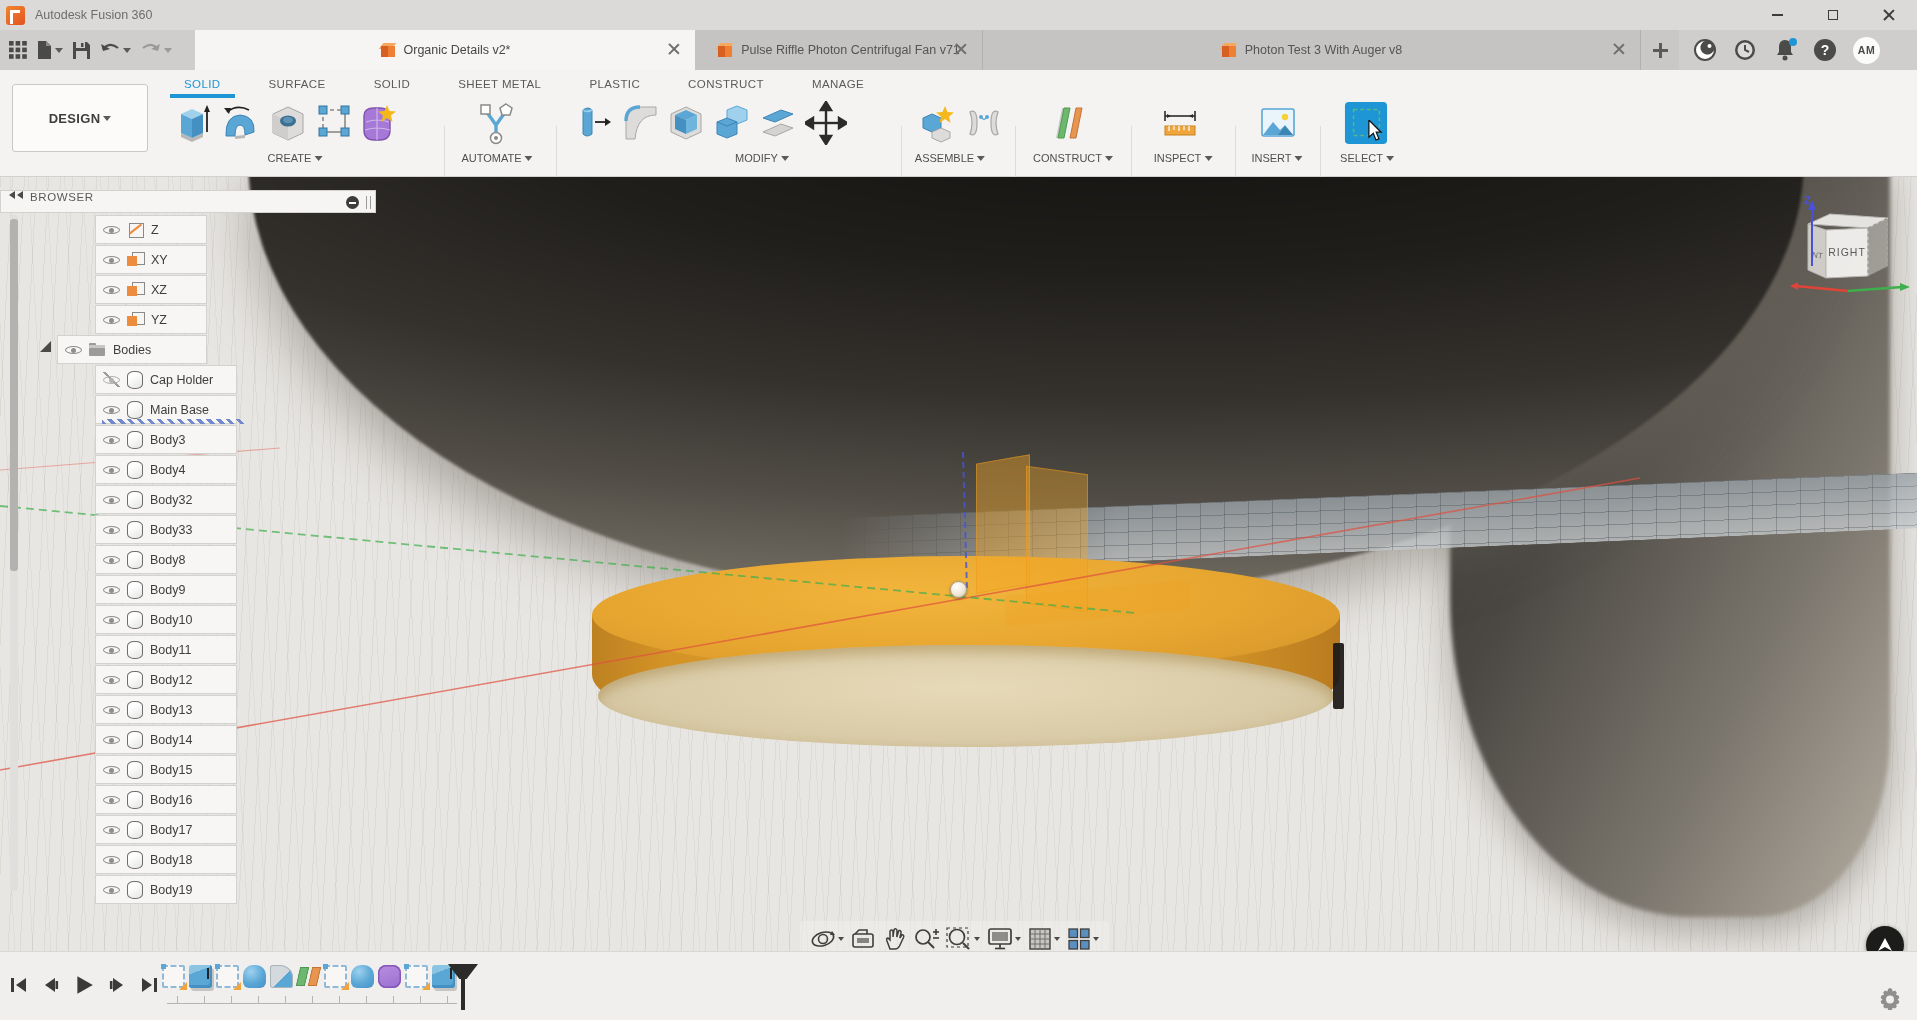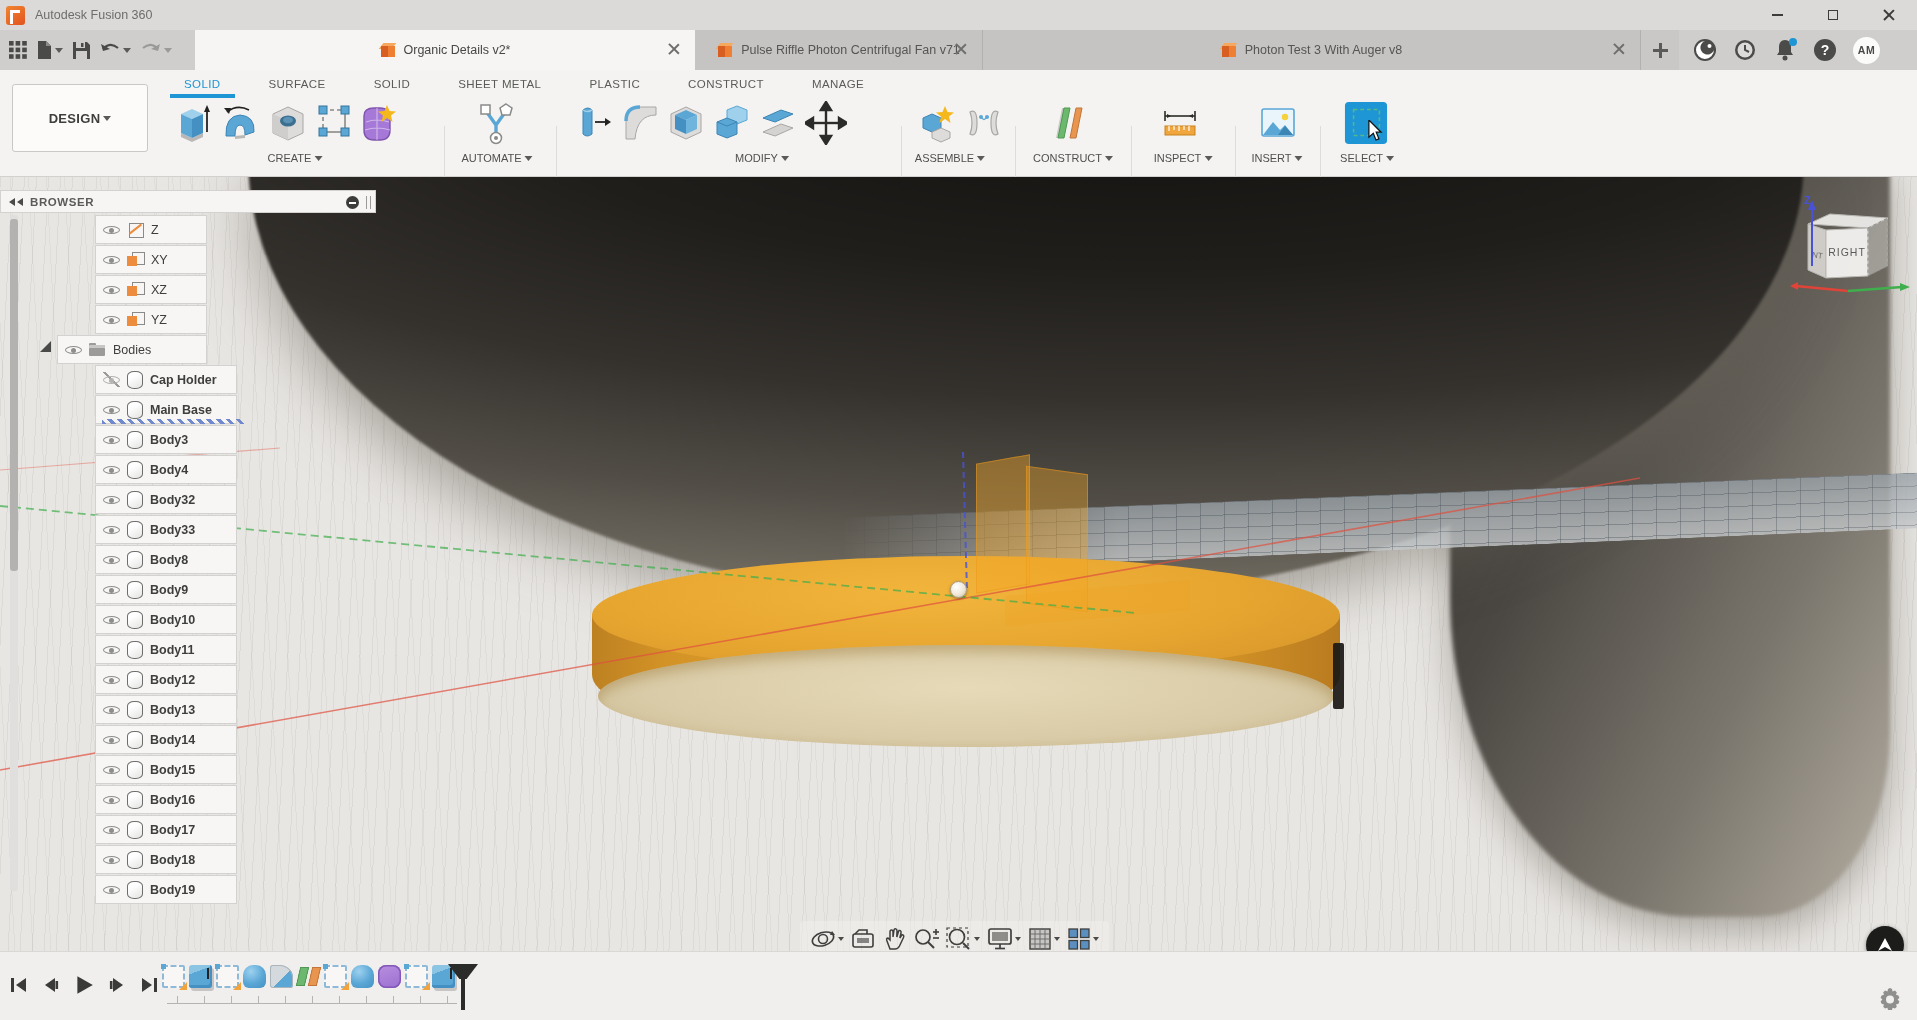--- a/index.html
+++ b/index.html
@@ -120,40 +120,40 @@
   .nav-ico svg { display:block; }
   .ncaret { width:0; height:0; border-left:3.5px solid transparent; border-right:3.5px solid transparent;
     border-top:4.5px solid #4a4a48; margin-left:2px; }
 
   
   #assistant { position:absolute; left:1866px; top:749px; width:38px; height:38px; border-radius:50%;
     background:#1c1c1a; display:flex; align-items:center; justify-content:center; box-shadow:0 1px 4px rgba(0,0,0,.4); }
 
   
   #browser-header { position:absolute; left:0px; top:190px; width:376px; height:23px; background:#f6f5f3;
-    border:1px solid #d3d2d0; display:flex; align-items:center; z-index:20;font-weight:bold; }
+    border:1px solid #d3d2d0; display:flex; align-items:flex-start; z-index:20; }
   .collapse-ico { display:flex; margin:0 6px 0 8px; }
   .tri-left { width:0; height:0; border-top:4.5px solid transparent; border-bottom:4.5px solid transparent;
     border-right:6px solid #4a4a48; margin-right:1.5px; }
   #browser-title { font-size:11.5px; color:#5a5a58; letter-spacing:.6px; }
   .hdr-dot { position:absolute; right:16px; top:5px; width:13px; height:13px; border-radius:50%; background:#3c3c3a; }
   .hdr-dot::after { content:""; position:absolute; left:3px; top:5.5px; width:7px; height:2px; background:#fff; }
   .grip { position:absolute; right:4px; top:5px; width:5px; height:13px; border-left:1.5px solid #9a9a98; border-right:1.5px solid #9a9a98; }
   #browser-scroll { position:absolute; left:10px; top:215px; width:8px; height:676px; background:#e0dfdd; z-index:20; border-radius:3px; }
   #browser-thumb { position:absolute; left:0; top:4px; width:8px; height:352px; background:#b3b2b0; border-radius:3px; }
 
   .tree { position:absolute; z-index:21; }
   #planes-list { left:95px; top:215px; }
   #bodies-list { left:95px; top:365px; }
   #folder-row  { left:57px; top:335px; }
   .b-row { position:relative; display:flex; align-items:center; gap:7px; height:29px; margin-bottom:1px;
     background:#f7f6f4; border:1px solid #d3d2d0; padding:0 14px 0 7px; font-size:12.5px; color:#3e3e3c; }
   #planes-list .b-row { width:112px; }
   #folder-row .b-row { width:150px; }
-  #bodies-list .b-row { min-width:142px; width:max-content;font-weight:bold; }
+  #bodies-list .b-row { min-width:142px; width:max-content; }
   .b-label { white-space:nowrap; }
   .eye { position:relative; width:17px; height:15px; flex:none; }
   .eye::before { content:""; position:absolute; left:0; right:0; top:3.5px; bottom:3.5px; border:1.5px solid #8e8e8c; border-radius:50%; }
   .eye::after { content:""; position:absolute; left:6px; top:5.5px; width:5px; height:5px; border-radius:50%; background:#8e8e8c; }
   .b-row.hidden .eye::before { border-color:#b4b3b1; }
   .b-row.hidden .eye::after { background:#b4b3b1; }
   .b-row.hidden .eye { background:linear-gradient(45deg,transparent 45%,#9a9a98 45% 55%,transparent 55%); }
   .b-row.renaming::after { content:""; position:absolute; left:6px; right:-8px; bottom:-1px; height:5px;
     background:repeating-linear-gradient(45deg,#7089cf 0 3px,transparent 3px 7px); }
   .tree-icon { position:relative; width:17px; height:17px; flex:none; }

